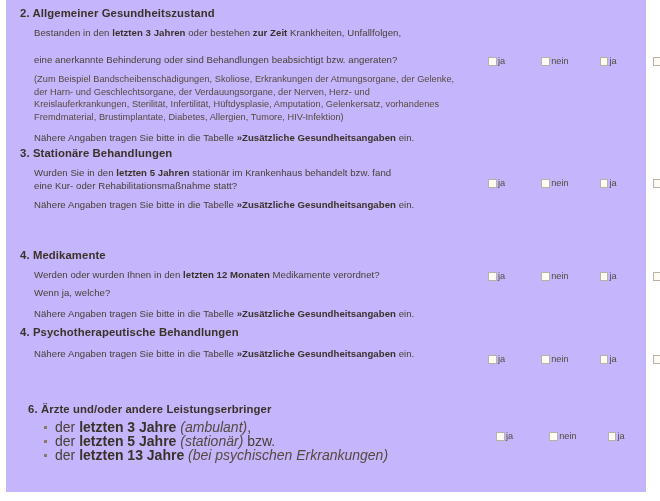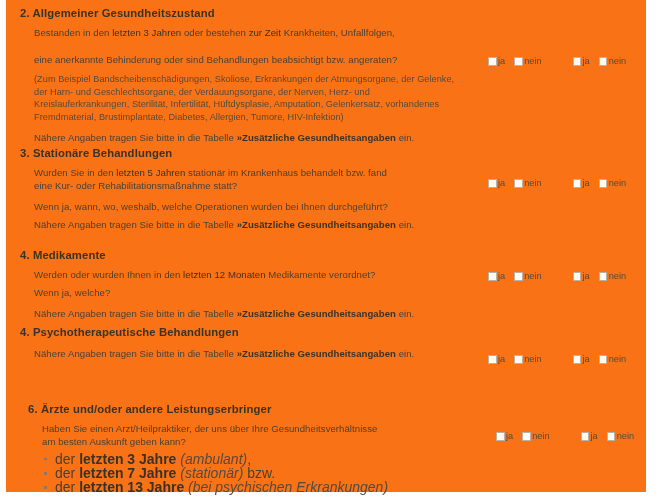--- a/index.html
+++ b/index.html
@@ -15,21 +15,21 @@
     -webkit-font-smoothing: antialiased;
   }
 
   
   .page {
     position: absolute;
     left: 6px;
     top: 0px;
     width: 640px;
     height: 492px;
-    background: #f97316;
+    background: #c4b5fd;
     box-sizing: border-box;
   }
 
   .content {
     position: absolute;
     left: 8px;
     top: 0;
     width: 632px;
     height: 492px;
   }
@@ -60,21 +60,21 @@
     font-size: 9.6px;
     color: #4a4034;
     line-height: 13.4px;
     margin: 0;
     letter-spacing: 0.005em;
   }
   .para.gap-top { margin-top: 7px; }
   .para.gap-top-sm { margin-top: 5px; }
 
   .para b, .para strong {
-    font-weight: normal;
+    font-weight: bold;
     color: #3b3227;
   }
 
   .italic-note {
     font-size: 9.2px;
     color: #564a3c;
     line-height: 12.6px;
     margin: 0;
     margin-top: 7px;
     letter-spacing: 0.004em;
@@ -113,28 +113,29 @@
   
   .answers {
     position: absolute;
     display: flex;
     align-items: center;
     white-space: nowrap;
   }
   .ans-group {
     display: flex;
     align-items: flex-start;
+    gap: 36px;
   }
   .ans-group + .ans-group { margin-left: 31px; }
 
   .opt {
     display: flex;
     align-items: center;
   }
-  .opt + .opt { margin-left: 9px; }
+  .opt + .opt { }
 
   .cbox {
     width: 8.5px;
     height: 8.5px;
     border: 1px solid #b9b2a4;
     background: #fdfbf3;
     box-sizing: border-box;
     display: inline-block;
     flex: 0 0 auto;
   }
@@ -179,21 +180,20 @@
               <span class="opt-label">nein</span>
             </label>
         </div>
       </div>
     </div>
 
     <div class="section" style="position:absolute; left:0; top:146px; width:632px;">
       <div class="sec-heading">3. Stationäre Behandlungen</div>
       <div class="sec-body">
         <p class="para gap-top-sm"><span>Wurden Sie in den </span><b>letzten 5 Jahren</b><span> stationär im Krankenhaus behandelt bzw. fand</span><br><span>eine Kur- oder Rehabilitationsmaßnahme statt?</span></p>
-        <p class="para gap-top">Wenn ja, wann, wo, weshalb, welche Operationen wurden bei Ihnen durchgeführt?</p>
         <p class="para ref gap-top-sm"><span>Nähere Angaben tragen Sie bitte in die Tabelle </span><b>»Zusätzliche Gesundheitsangaben</b><span> ein.</span></p>
       </div>
       <div class="answers" style="left:474px; top:33px;">
         <div class="ans-group">
           <label class="opt">
               <span class="cbox"></span>
               <span class="opt-label">ja</span>
             </label>
           <label class="opt">
               <span class="cbox"></span>
@@ -269,24 +269,23 @@
               <span class="cbox"></span>
               <span class="opt-label">nein</span>
             </label>
         </div>
       </div>
     </div>
 
     <div class="section" style="position:absolute; left:8px; top:402px; width:632px;">
       <div class="sec-heading">6. Ärzte und/oder andere Leistungserbringer</div>
       <div class="sec-body">
-        <p class="para gap-top-sm"><span>Haben Sie einen Arzt/Heilpraktiker, der uns über Ihre Gesundheitsverhältnisse</span><br><span>am besten Auskunft geben kann?</span></p>
         <ul class="bullets">
           <li><span>der </span><b>letzten 3 Jahre</b><i> (ambulant)</i><span>,</span></li>
-          <li><span>der </span><b>letzten 7 Jahre</b><i> (stationär)</i><span> bzw.</span></li>
+          <li><span>der </span><b>letzten 5 Jahre</b><i> (stationär)</i><span> bzw.</span></li>
           <li><span>der </span><b>letzten 13 Jahre</b><i> (bei psychischen Erkrankungen)</i><span></span></li>
         </ul>
       </div>
       <div class="answers" style="left:474px; top:30px;">
         <div class="ans-group">
           <label class="opt">
               <span class="cbox"></span>
               <span class="opt-label">ja</span>
             </label>
           <label class="opt">

